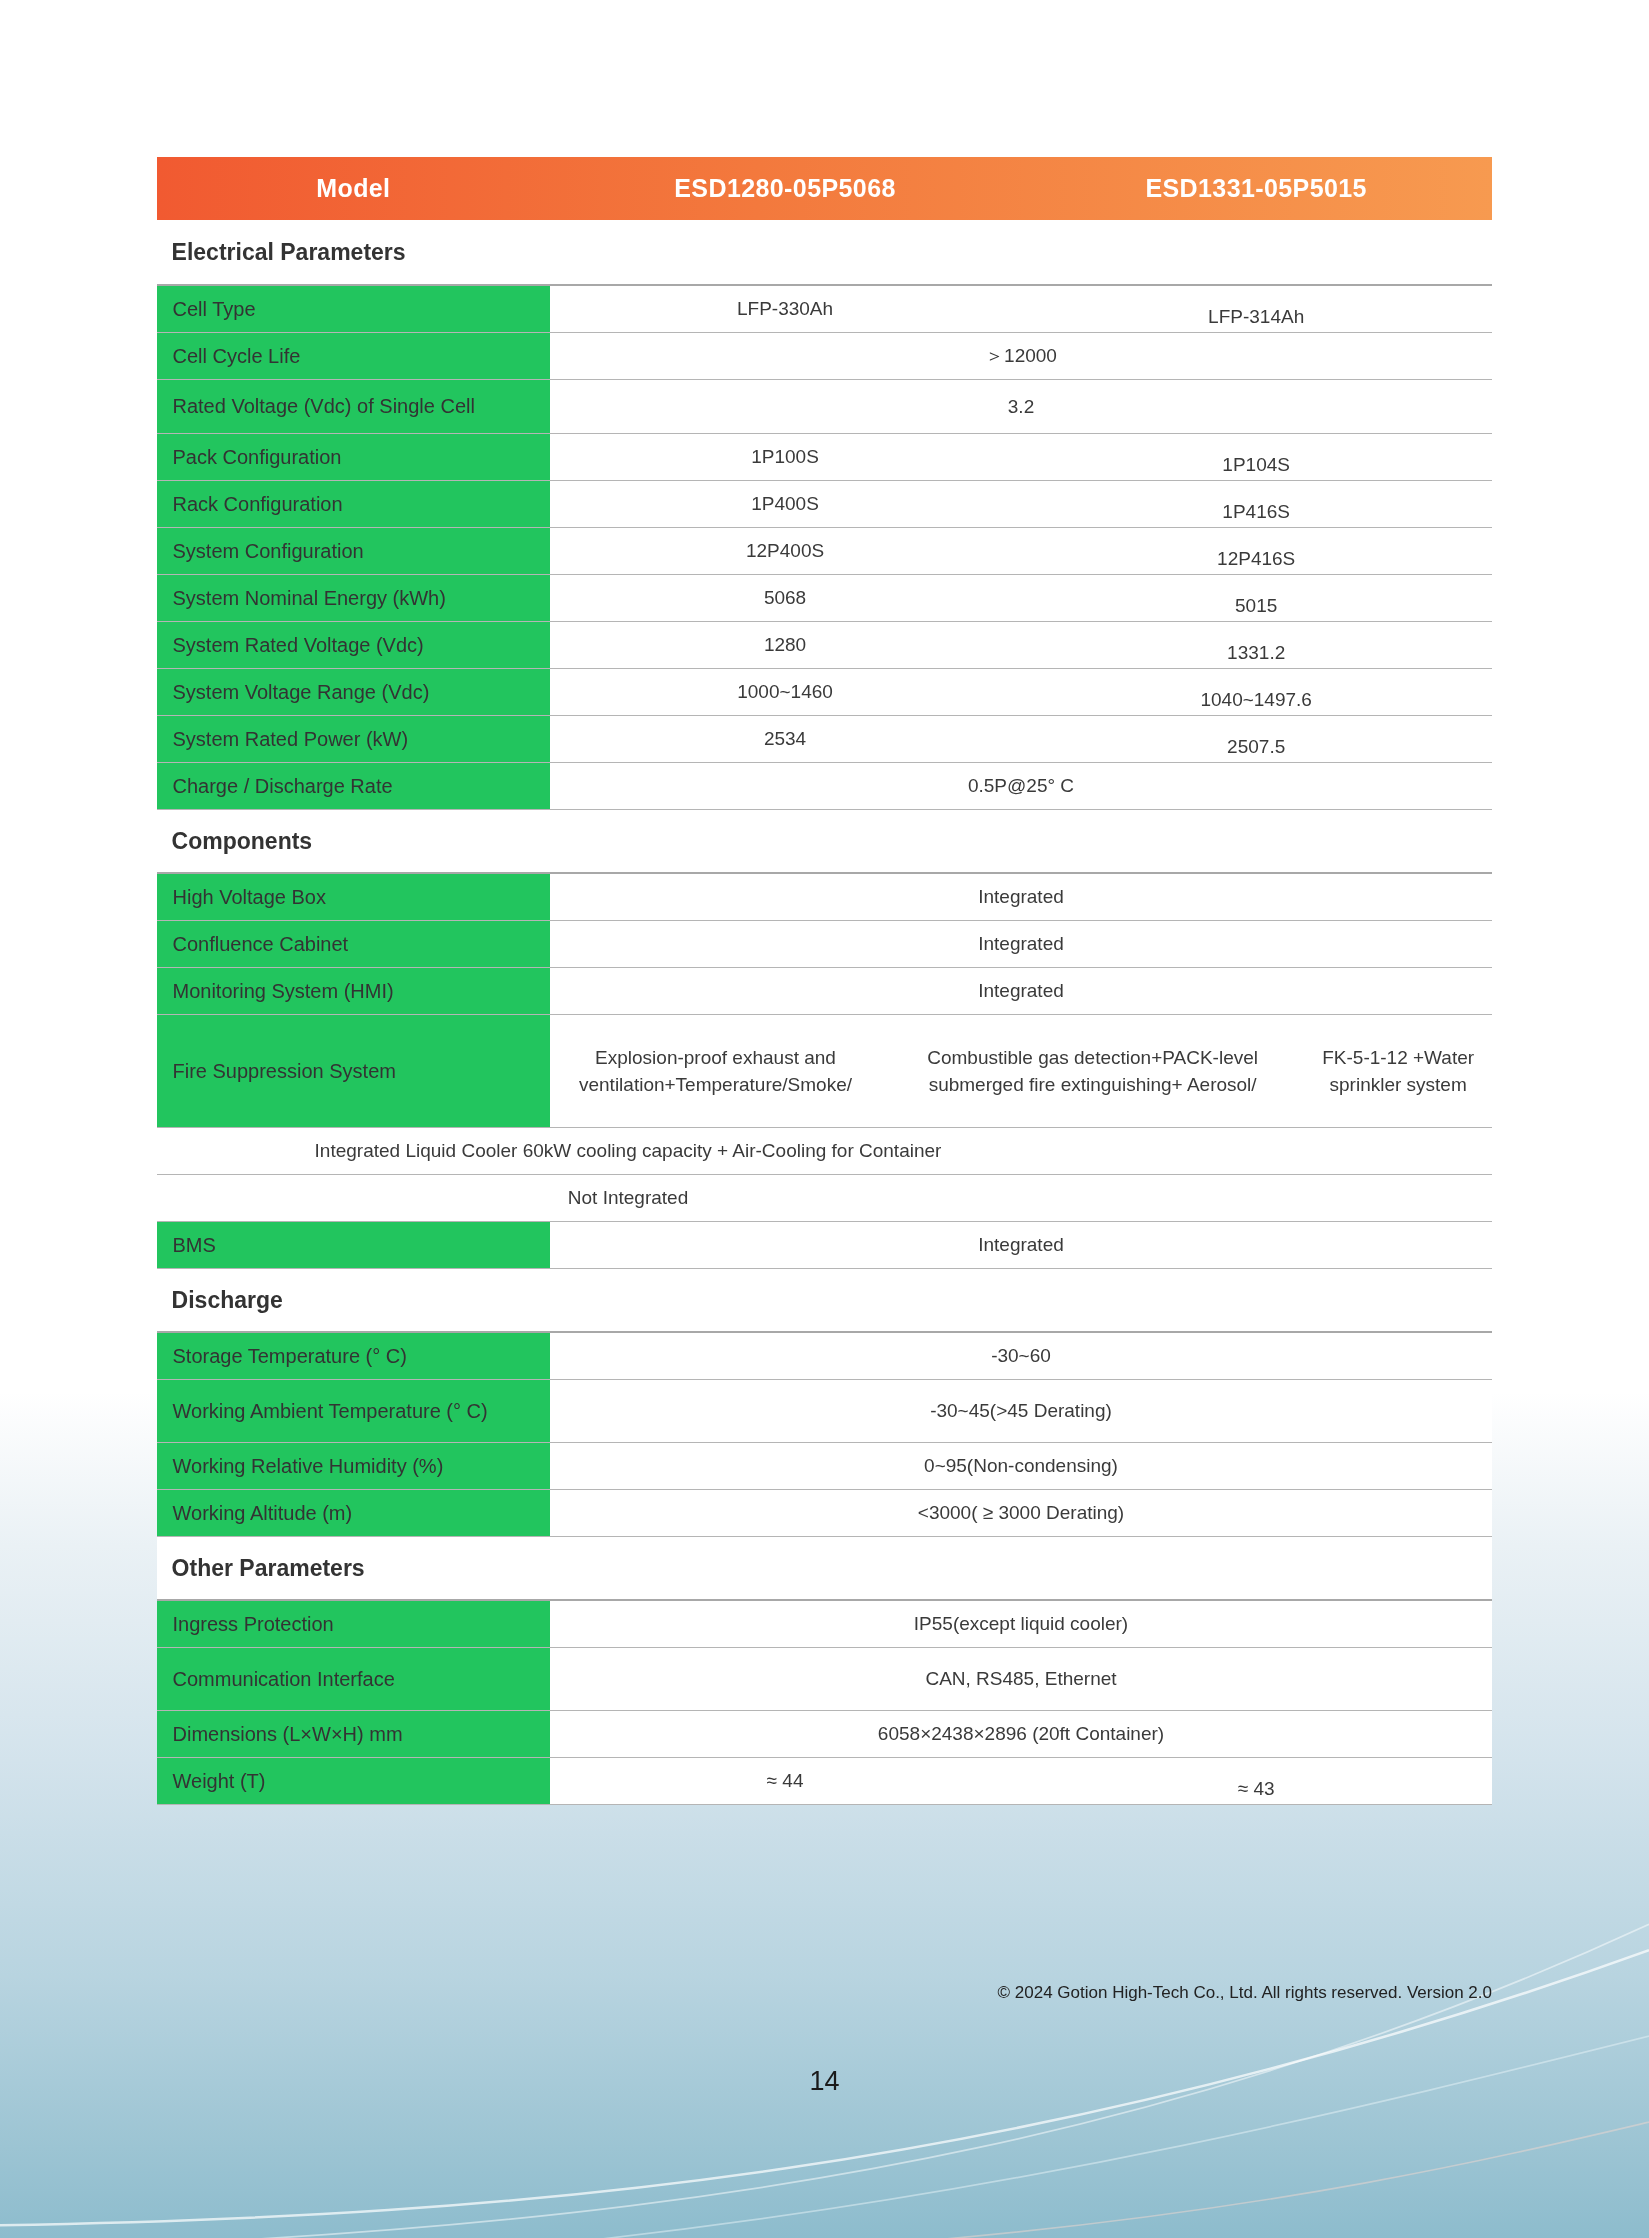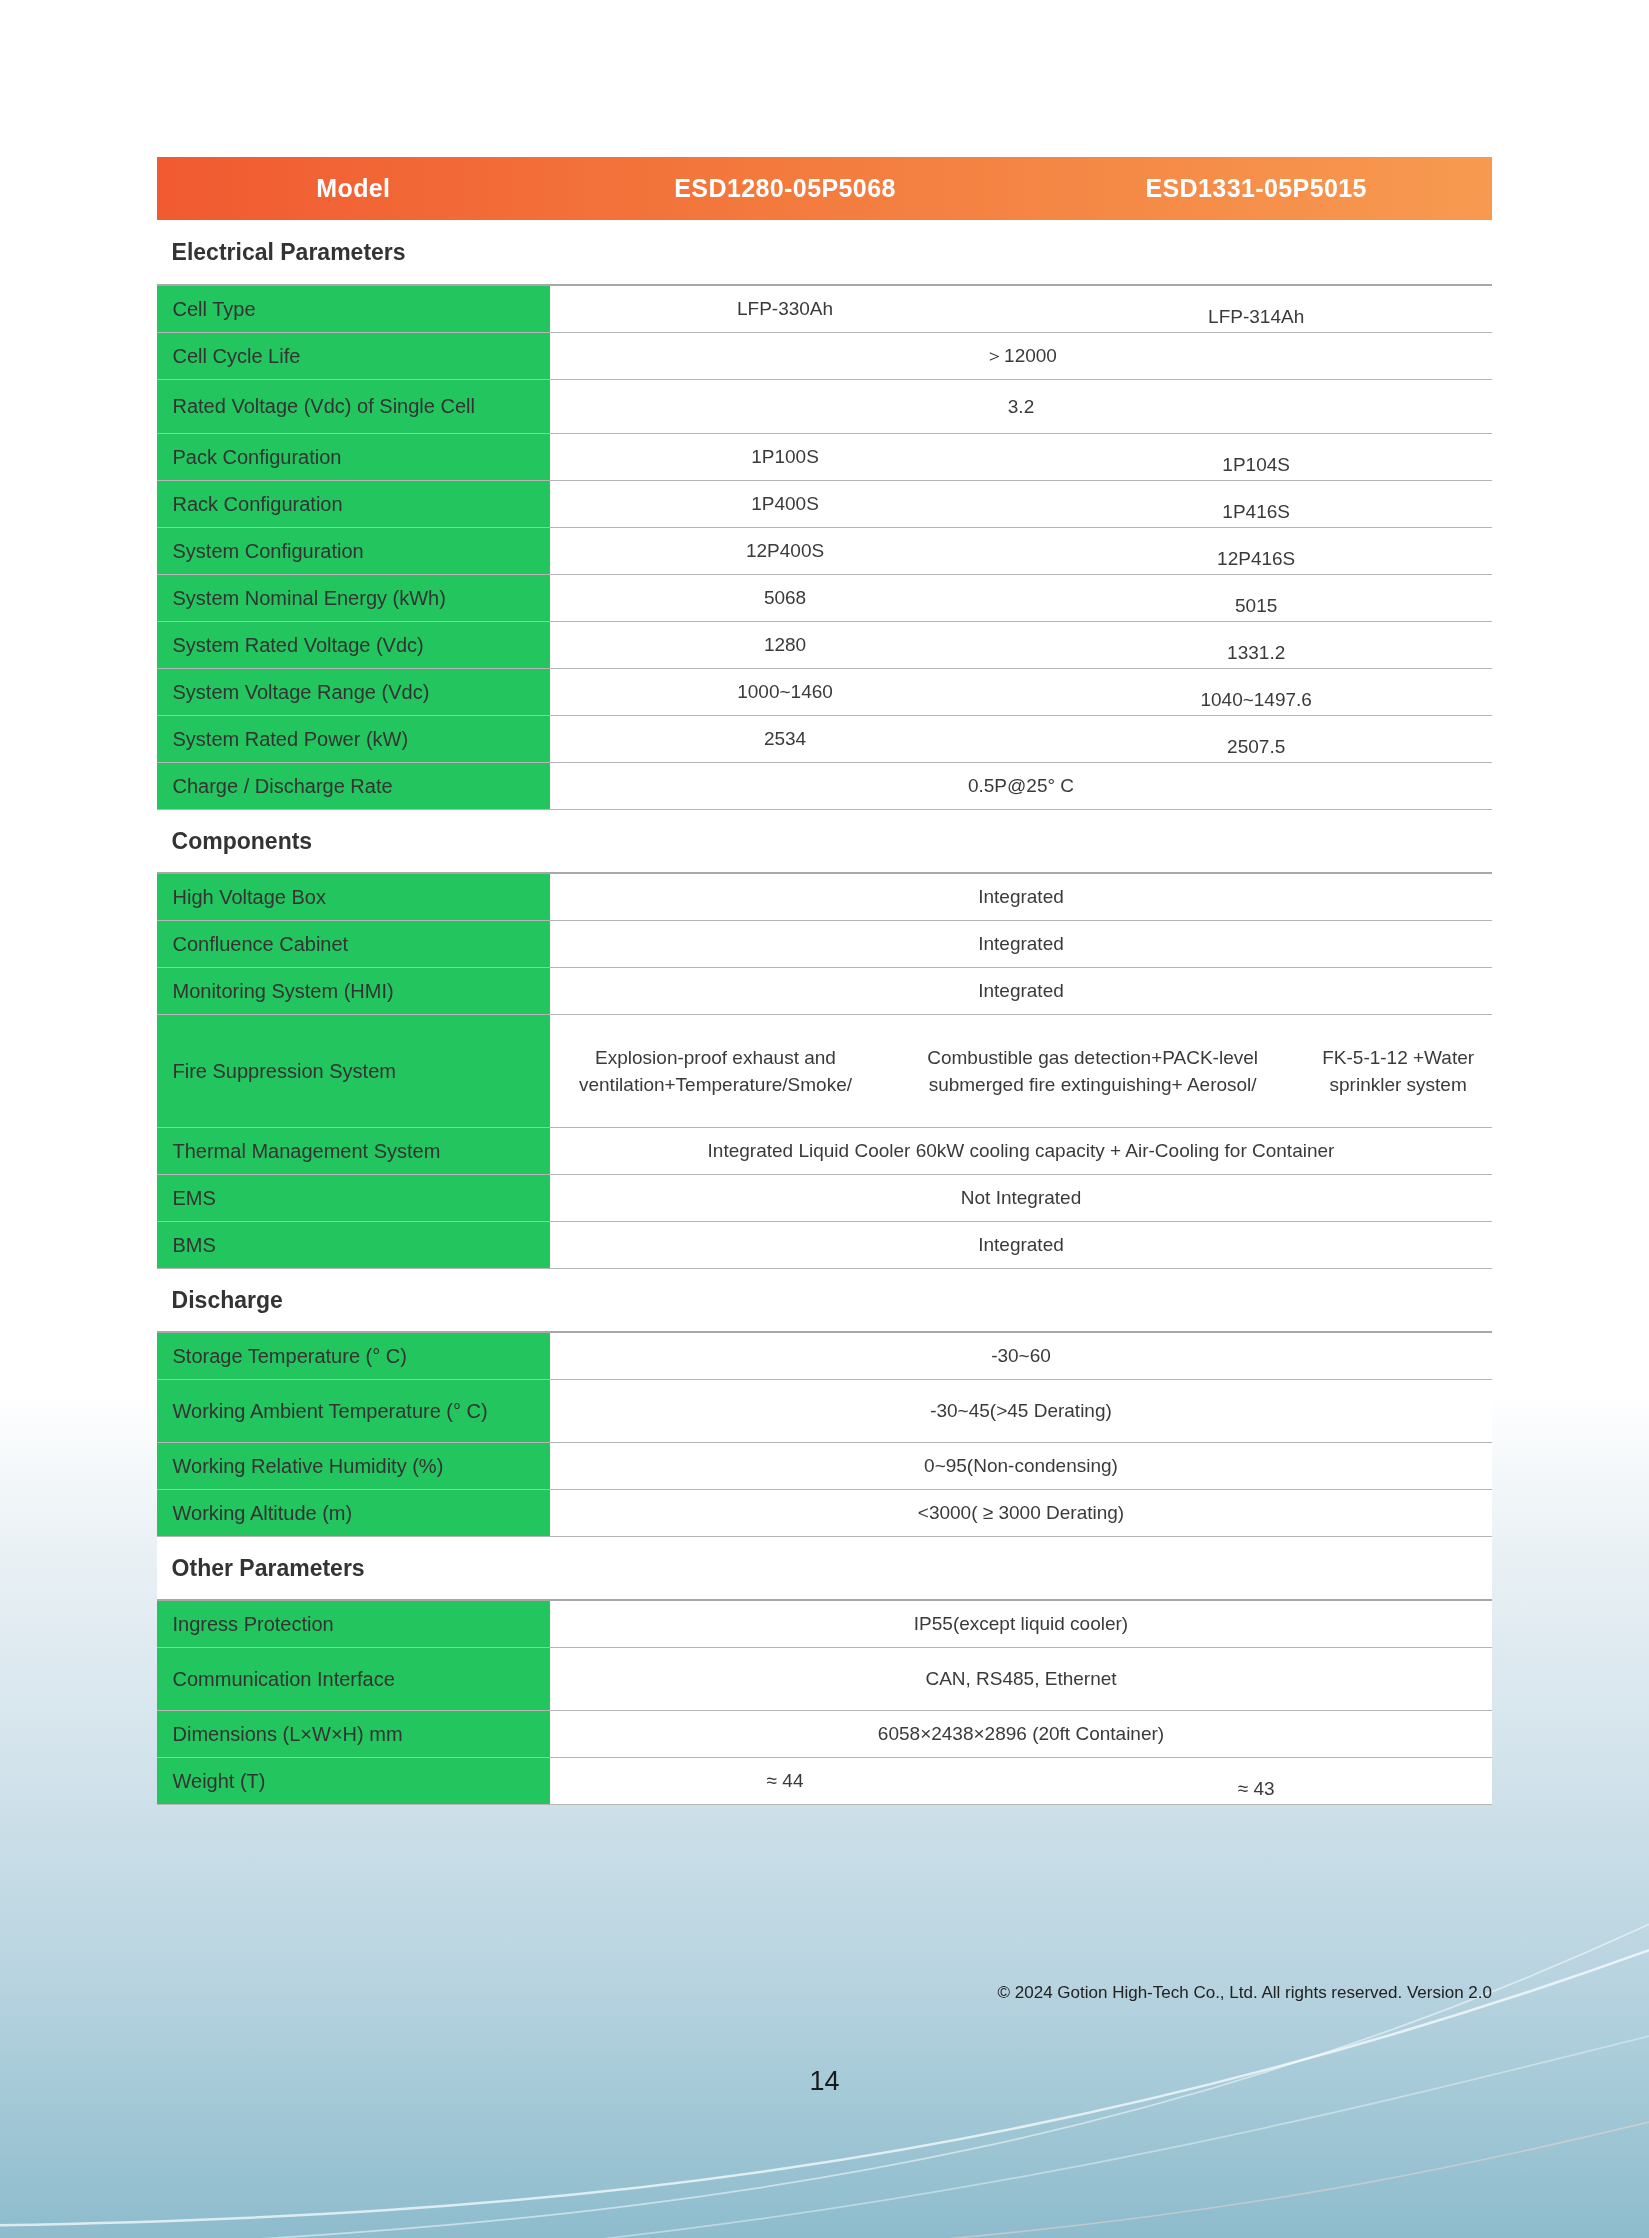--- a/index.html
+++ b/index.html
@@ -122,25 +122,23 @@
   </div>
   <div class="row" style="height:113px">
     <div class="lbl">Fire Suppression System</div>
     <div class="v vs" style="">
       <div>Explosion-proof exhaust and ventilation+Temperature/Smoke/</div>
       <div>Combustible gas detection+PACK-level submerged fire extinguishing+ Aerosol/</div>
       <div>FK-5-1-12 +Water sprinkler system</div>
     </div>
   </div>
   <div class="row" style="height:47px">
-    <div class="lbl">Thermal Management System</div>
     <div class="v vs">Integrated Liquid Cooler 60kW cooling capacity + Air-Cooling for Container</div>
   </div>
   <div class="row" style="height:47px">
-    <div class="lbl">EMS</div>
     <div class="v vs">Not Integrated</div>
   </div>
   <div class="row" style="height:47px">
     <div class="lbl">BMS</div>
     <div class="v vs">Integrated</div>
   </div>
 
   <div class="section" style="height:64px">Discharge</div>
   <div class="row" style="height:47px">
     <div class="lbl">Storage Temperature (° C)</div>

